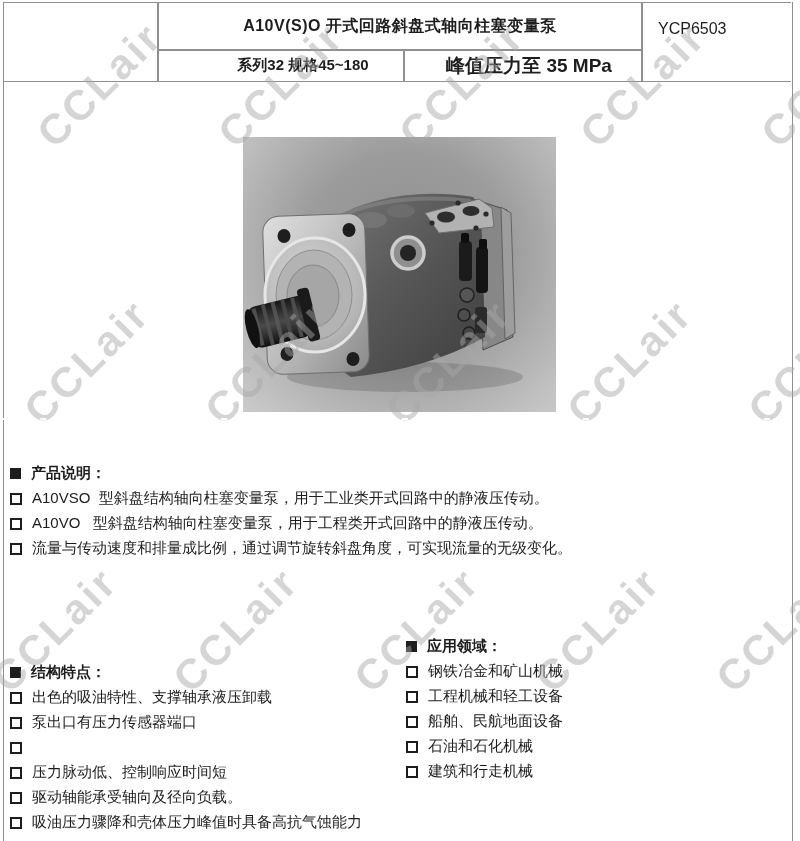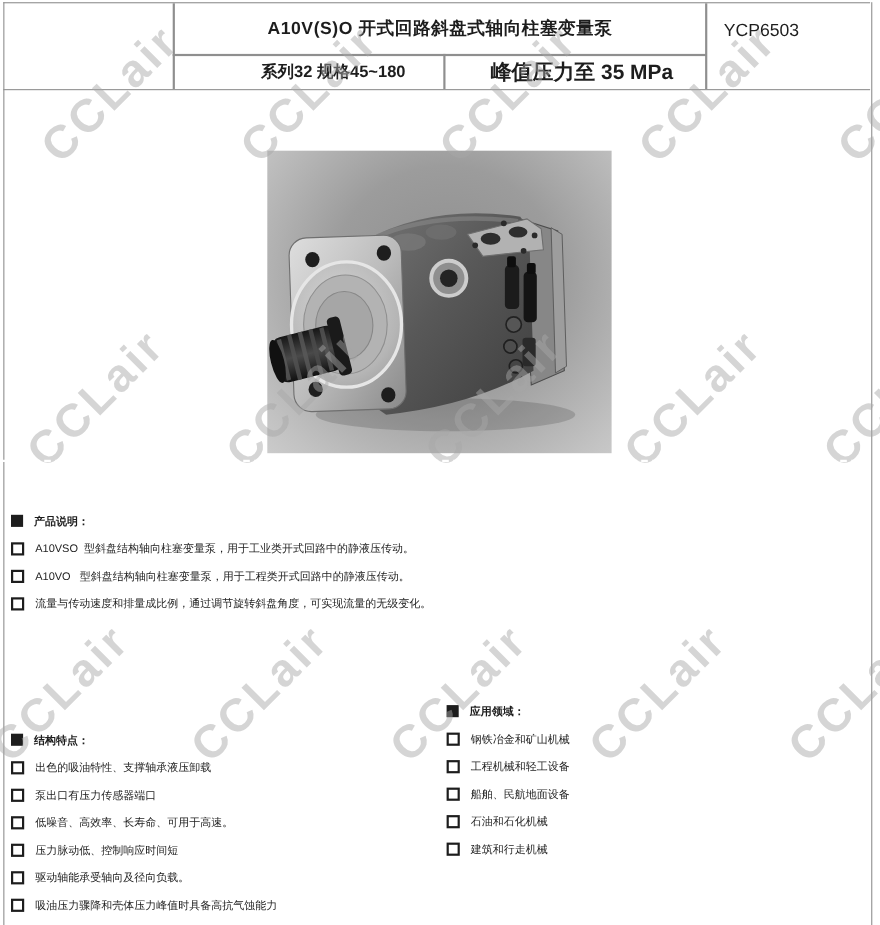--- a/index.html
+++ b/index.html
@@ -32,21 +32,21 @@
 
   
   .photo{position:absolute;left:243px;top:137px;width:313px;height:275px;z-index:5;
          background:radial-gradient(ellipse at 52% 42%, #8e8e8e 0%, #9c9c9c 45%, #c2c2c2 88%, #cbcbcb 100%);}
 
   
   .section{position:absolute;z-index:12;}
   .sec-desc{left:10px;top:461px;width:770px;}
   .sec-feat{left:10px;top:660px;width:392px;}
   .sec-app{left:406px;top:634px;width:380px;}
-  .line{display:flex;align-items:center;height:25px;font-size:10px;}
+  .line{display:flex;align-items:center;height:25px;font-size:15px;}
   .line .txt{white-space:pre-wrap;}
   .head-line{font-weight:bold;}
   .sq{flex:0 0 auto;margin-right:10px;}
   .sq.solid{width:11px;height:11px;background:#1d1d1d;}
   .sq.hollow{width:8px;height:8px;border:2.2px solid #1d1d1d;}
 
   
   .wm-layer{position:absolute;left:0;top:0;width:800px;height:841px;z-index:40;pointer-events:none;}
   .wm{position:absolute;transform:translate(-50%,-50%) rotate(-45deg);
       font-family:"Liberation Sans",sans-serif;font-weight:bold;font-size:42px;letter-spacing:3px;
@@ -180,21 +180,20 @@
   <div class="line">
     <span class="sq hollow"></span>
     <span class="txt">出色的吸油特性、支撑轴承液压卸载</span>
   </div>
   <div class="line">
     <span class="sq hollow"></span>
     <span class="txt">泵出口有压力传感器端口</span>
   </div>
   <div class="line">
     <span class="sq hollow"></span>
-    <span class="txt">低噪音、高效率、长寿命、可用于高速。</span>
   </div>
   <div class="line">
     <span class="sq hollow"></span>
     <span class="txt">压力脉动低、控制响应时间短</span>
   </div>
   <div class="line">
     <span class="sq hollow"></span>
     <span class="txt">驱动轴能承受轴向及径向负载。</span>
   </div>
   <div class="line">

